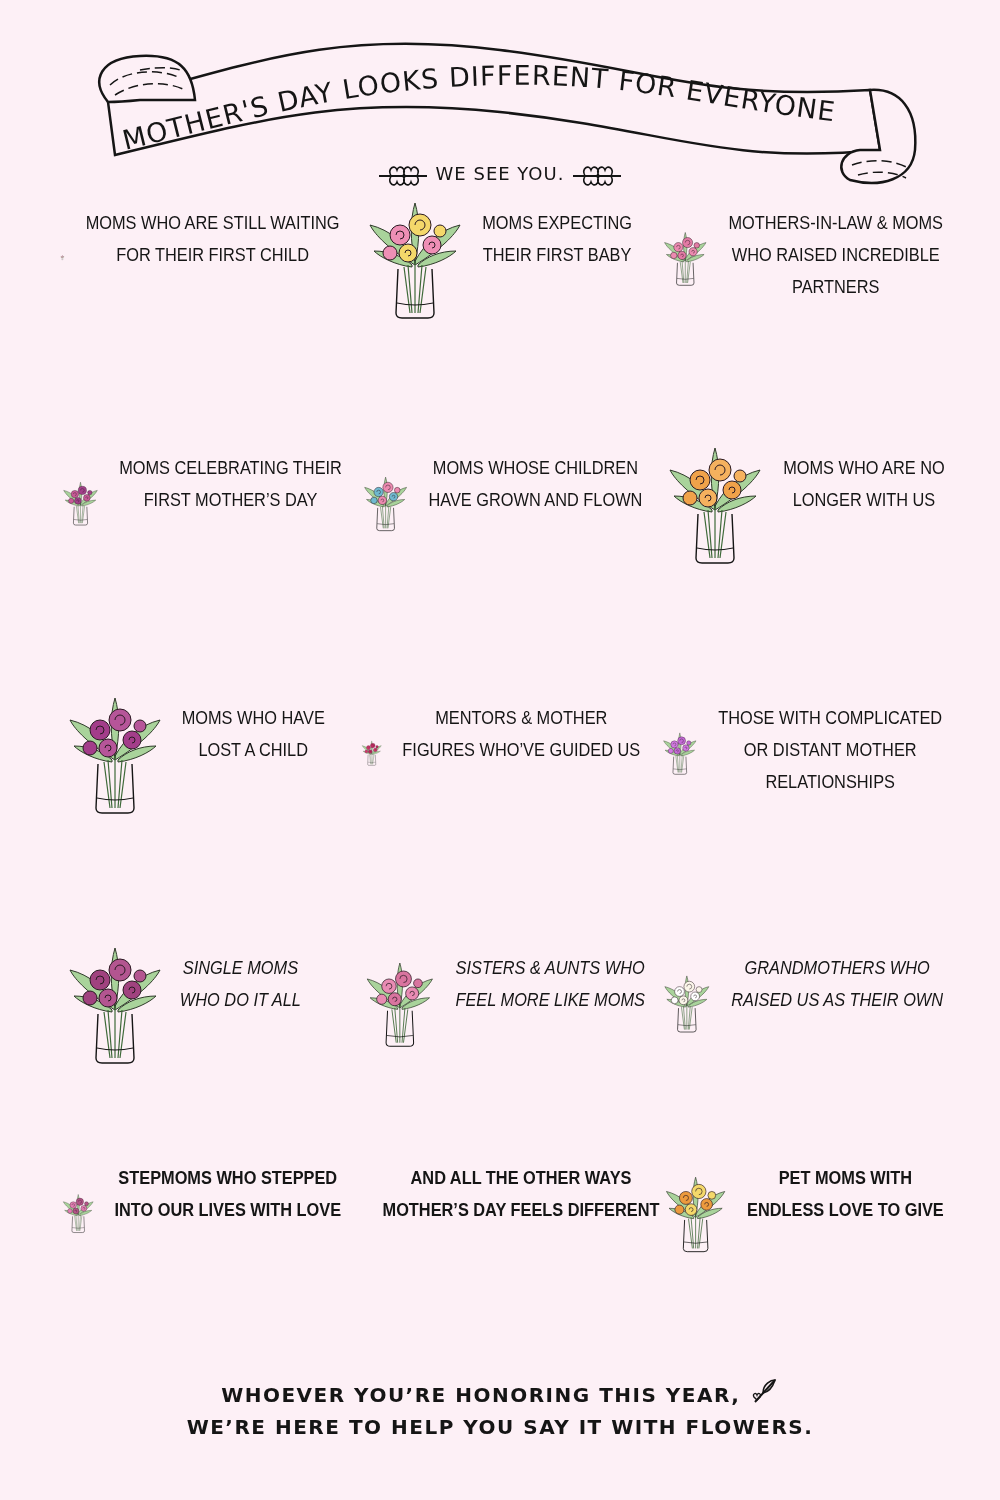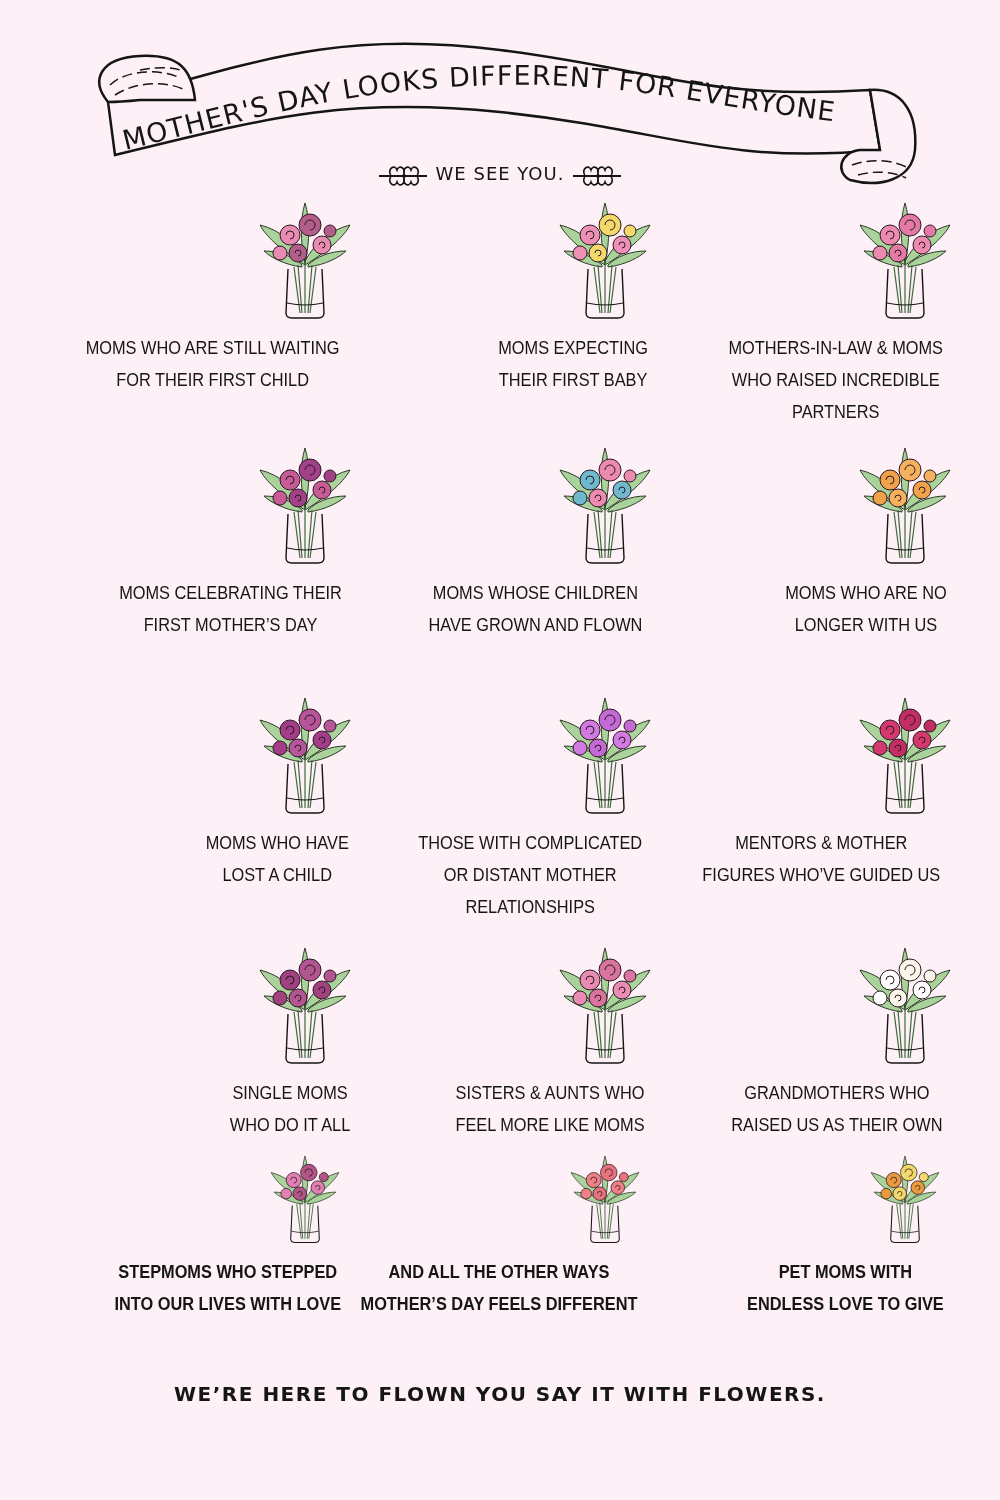--- a/index.html
+++ b/index.html
@@ -14,25 +14,25 @@
   .banner svg { position: absolute; left: 0; top: 0; }
   .subtitle {
     position: absolute; top: 138px; left: 0; width: 1000px; text-align: center;
     font-size: 18px; letter-spacing: 1px; font-family: "DejaVu Sans", sans-serif; margin-top: 24px;
   }
   .subtitle .sprig { display: inline-block; width: 52px; height: 26px; vertical-align: middle; }
   .grid {
     position: absolute; left: 60px; top: 195px; width: 900px;
     display: grid; grid-template-columns: 300px 300px 300px;
   }
-  .cell { position: relative; display: flex; flex-direction: column; align-items: flex-end; }
+  .cell { position: relative; display: flex; align-items: flex-start; }
   .cell.r0 { height: 215px; }
   .cell.r1 { height: 245px; }
   .cell.r2 { height: 250px; }
-  .cell.r3 { height: 210px; }
+  .cell.r3 { height: 210px; font-style: italic; }
   .cell.r4 { height: 170px; font-weight: bold; }
   .bouquet { width: 110px; height: 125px; }
   .label {
     margin-top: 12px; text-align: center; font-family: "Liberation Sans Narrow", "Liberation Sans", sans-serif;
     font-size: 19px; line-height: 32px; letter-spacing: 0px; text-transform: uppercase;
     transform: scaleX(0.86); white-space: nowrap;
   }
   .footer {
     position: absolute; top: 1378px; left: 0; width: 1000px; text-align: center;
     font-size: 20px; line-height: 32px; font-weight: bold; letter-spacing: 1.5px;
@@ -288,67 +288,67 @@
         <path d="M55 70 C 30 55, 15 40, 10 30 C 30 35, 45 48, 55 66 Z"></path>
         <path d="M55 70 C 80 55, 95 40, 100 30 C 80 35, 65 48, 55 66 Z"></path>
         <path d="M52 72 C 35 70, 20 62, 14 56 C 30 56, 44 62, 52 70 Z"></path>
         <path d="M58 72 C 75 70, 90 62, 96 56 C 80 56, 66 62, 58 70 Z"></path>
         <path d="M55 68 C 50 45, 50 25, 55 8 C 60 25, 60 45, 55 68 Z"></path>
       </g>
       <g class="stems" stroke="#3f6a3a" stroke-width="1.2">
         <path d="M48 70 L 52 118 M 55 66 L 55 118 M 62 70 L 58 118 M 44 72 L 50 118 M 66 72 L 60 118"></path>
       </g>
       <g class="blooms" stroke="#2a1a22" stroke-width="1">
+        <circle class="b1" cx="40" cy="40" r="10" fill="#d4386f"></circle>
+        <circle class="b2" cx="60" cy="30" r="11" fill="#c22d63"></circle>
+        <circle class="b1" cx="72" cy="50" r="9" fill="#d4386f"></circle>
+        <circle class="b2" cx="48" cy="58" r="9" fill="#c22d63"></circle>
+        <circle class="b1" cx="30" cy="58" r="7" fill="#d4386f"></circle>
+        <circle class="b2" cx="80" cy="36" r="6" fill="#c22d63"></circle>
+        <path class="swirl" d="M40 40 m -4 0 a 4 4 0 1 1 4 4 M 60 30 m -5 0 a 5 5 0 1 1 5 5 M 72 50 m -3 0 a 3 3 0 1 1 3 3 M 48 58 m -3 0 a 3 3 0 1 1 3 3" fill="none"></path>
+      </g>
+      <path class="vase" d="M38 74 L 36 118 Q 36 123, 42 123 L 68 123 Q 74 123, 74 118 L 72 74" fill="none" stroke="#151515" stroke-width="1.4"></path>
+      <path d="M37 108 Q 55 112, 73 108" fill="none" stroke="#151515" stroke-width="1"></path>
+    </svg>
+    <div class="label">
+      <div class="l1">MENTORS &amp; MOTHER</div>
+      <div class="l2">FIGURES WHO’VE GUIDED US</div>
+
+    </div>
+  </div>
+    <div class="cell r2">
+    <svg class="bouquet" viewBox="0 0 110 125">
+      <g class="leaves" fill="#a9d39b" stroke="#2f3a2a" stroke-width="1">
+        <path d="M55 70 C 30 55, 15 40, 10 30 C 30 35, 45 48, 55 66 Z"></path>
+        <path d="M55 70 C 80 55, 95 40, 100 30 C 80 35, 65 48, 55 66 Z"></path>
+        <path d="M52 72 C 35 70, 20 62, 14 56 C 30 56, 44 62, 52 70 Z"></path>
+        <path d="M58 72 C 75 70, 90 62, 96 56 C 80 56, 66 62, 58 70 Z"></path>
+        <path d="M55 68 C 50 45, 50 25, 55 8 C 60 25, 60 45, 55 68 Z"></path>
+      </g>
+      <g class="stems" stroke="#3f6a3a" stroke-width="1.2">
+        <path d="M48 70 L 52 118 M 55 66 L 55 118 M 62 70 L 58 118 M 44 72 L 50 118 M 66 72 L 60 118"></path>
+      </g>
+      <g class="blooms" stroke="#2a1a22" stroke-width="1">
         <circle class="b1" cx="40" cy="40" r="10" fill="#d27ae2"></circle>
         <circle class="b2" cx="60" cy="30" r="11" fill="#c46ad6"></circle>
         <circle class="b1" cx="72" cy="50" r="9" fill="#d27ae2"></circle>
         <circle class="b2" cx="48" cy="58" r="9" fill="#c46ad6"></circle>
         <circle class="b1" cx="30" cy="58" r="7" fill="#d27ae2"></circle>
         <circle class="b2" cx="80" cy="36" r="6" fill="#c46ad6"></circle>
         <path class="swirl" d="M40 40 m -4 0 a 4 4 0 1 1 4 4 M 60 30 m -5 0 a 5 5 0 1 1 5 5 M 72 50 m -3 0 a 3 3 0 1 1 3 3 M 48 58 m -3 0 a 3 3 0 1 1 3 3" fill="none"></path>
       </g>
       <path class="vase" d="M38 74 L 36 118 Q 36 123, 42 123 L 68 123 Q 74 123, 74 118 L 72 74" fill="none" stroke="#151515" stroke-width="1.4"></path>
       <path d="M37 108 Q 55 112, 73 108" fill="none" stroke="#151515" stroke-width="1"></path>
     </svg>
     <div class="label">
       <div class="l1">THOSE WITH COMPLICATED</div>
       <div class="l2">OR DISTANT MOTHER</div>
       <div class="l3">RELATIONSHIPS</div>
     </div>
   </div>
-    <div class="cell r2">
-    <svg class="bouquet" viewBox="0 0 110 125">
-      <g class="leaves" fill="#a9d39b" stroke="#2f3a2a" stroke-width="1">
-        <path d="M55 70 C 30 55, 15 40, 10 30 C 30 35, 45 48, 55 66 Z"></path>
-        <path d="M55 70 C 80 55, 95 40, 100 30 C 80 35, 65 48, 55 66 Z"></path>
-        <path d="M52 72 C 35 70, 20 62, 14 56 C 30 56, 44 62, 52 70 Z"></path>
-        <path d="M58 72 C 75 70, 90 62, 96 56 C 80 56, 66 62, 58 70 Z"></path>
-        <path d="M55 68 C 50 45, 50 25, 55 8 C 60 25, 60 45, 55 68 Z"></path>
-      </g>
-      <g class="stems" stroke="#3f6a3a" stroke-width="1.2">
-        <path d="M48 70 L 52 118 M 55 66 L 55 118 M 62 70 L 58 118 M 44 72 L 50 118 M 66 72 L 60 118"></path>
-      </g>
-      <g class="blooms" stroke="#2a1a22" stroke-width="1">
-        <circle class="b1" cx="40" cy="40" r="10" fill="#d4386f"></circle>
-        <circle class="b2" cx="60" cy="30" r="11" fill="#c22d63"></circle>
-        <circle class="b1" cx="72" cy="50" r="9" fill="#d4386f"></circle>
-        <circle class="b2" cx="48" cy="58" r="9" fill="#c22d63"></circle>
-        <circle class="b1" cx="30" cy="58" r="7" fill="#d4386f"></circle>
-        <circle class="b2" cx="80" cy="36" r="6" fill="#c22d63"></circle>
-        <path class="swirl" d="M40 40 m -4 0 a 4 4 0 1 1 4 4 M 60 30 m -5 0 a 5 5 0 1 1 5 5 M 72 50 m -3 0 a 3 3 0 1 1 3 3 M 48 58 m -3 0 a 3 3 0 1 1 3 3" fill="none"></path>
-      </g>
-      <path class="vase" d="M38 74 L 36 118 Q 36 123, 42 123 L 68 123 Q 74 123, 74 118 L 72 74" fill="none" stroke="#151515" stroke-width="1.4"></path>
-      <path d="M37 108 Q 55 112, 73 108" fill="none" stroke="#151515" stroke-width="1"></path>
-    </svg>
-    <div class="label">
-      <div class="l1">MENTORS &amp; MOTHER</div>
-      <div class="l2">FIGURES WHO’VE GUIDED US</div>
-
-    </div>
-  </div>
     <div class="cell r3">
     <svg class="bouquet" viewBox="0 0 110 125">
       <g class="leaves" fill="#a9d39b" stroke="#2f3a2a" stroke-width="1">
         <path d="M55 70 C 30 55, 15 40, 10 30 C 30 35, 45 48, 55 66 Z"></path>
         <path d="M55 70 C 80 55, 95 40, 100 30 C 80 35, 65 48, 55 66 Z"></path>
         <path d="M52 72 C 35 70, 20 62, 14 56 C 30 56, 44 62, 52 70 Z"></path>
         <path d="M58 72 C 75 70, 90 62, 96 56 C 80 56, 66 62, 58 70 Z"></path>
         <path d="M55 68 C 50 45, 50 25, 55 8 C 60 25, 60 45, 55 68 Z"></path>
       </g>
       <g class="stems" stroke="#3f6a3a" stroke-width="1.2">
@@ -518,14 +518,22 @@
     </svg>
     <div class="label">
       <div class="l1">PET MOMS WITH</div>
       <div class="l2">ENDLESS LOVE TO GIVE</div>
 
     </div>
   </div>
   </div>
 
 <div class="footer">
-  <div>WE’RE HERE TO FLOWN YOU SAY IT WITH FLOWERS.</div>
+  <div>
+    <span>WHOEVER YOU’RE HONORING THIS YEAR,</span>
+    <svg class="feather" viewBox="0 0 30 26">
+      <path d="M6 24 L 26 2" stroke="#151515" stroke-width="2" fill="none"></path>
+      <path d="M14 15 C 14 6, 22 2, 26 2 C 24 8, 20 14, 14 15 Z" fill="none" stroke="#151515" stroke-width="1.6"></path>
+      <path d="M5 19 c -2 -3, 2 -5, 3 -2 c 1 -3, 5 -1, 3 2 l -3 3 Z" fill="none" stroke="#151515" stroke-width="1.4"></path>
+    </svg>
+  </div>
+  <div>WE’RE HERE TO HELP YOU SAY IT WITH FLOWERS.</div>
 </div>
 
 </body></html>

